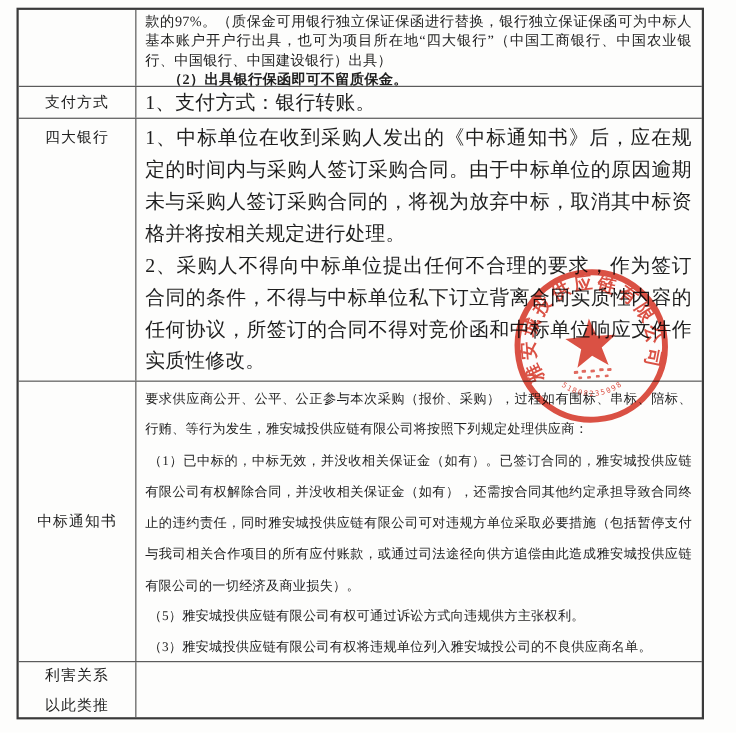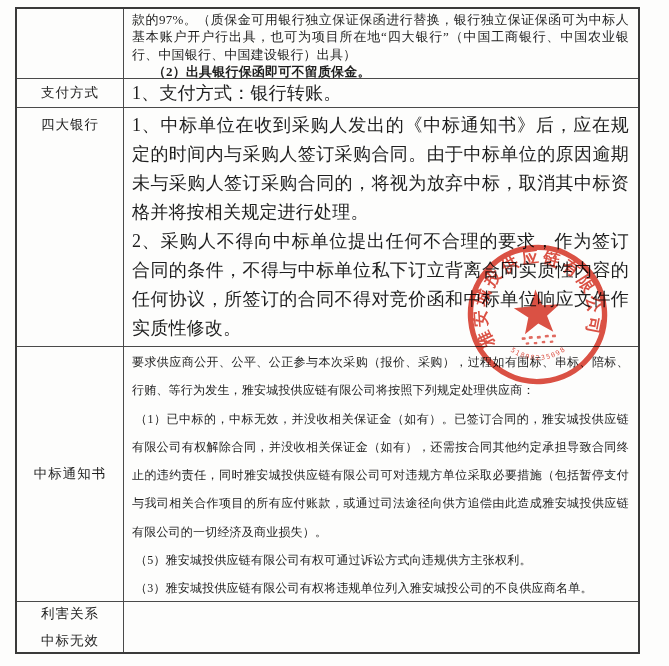--- a/index.html
+++ b/index.html
@@ -113,21 +113,21 @@
         <p>要求供应商公开、公平、公正参与本次采购（报价、采购），过程如有围标、串标、陪标、行贿、等行为发生，雅安城投供应链有限公司将按照下列规定处理供应商：</p>
         <p class="sub">（1）已中标的，中标无效，并没收相关保证金（如有）。已签订合同的，雅安城投供应链有限公司有权解除合同，并没收相关保证金（如有），还需按合同其他约定承担导致合同终止的违约责任，同时雅安城投供应链有限公司可对违规方单位采取必要措施（包括暂停支付与我司相关合作项目的所有应付账款，或通过司法途径向供方追偿由此造成雅安城投供应链有限公司的一切经济及商业损失）。</p>
         <p class="sub">（5）雅安城投供应链有限公司有权可通过诉讼方式向违规供方主张权利。</p>
         <p class="sub">（3）雅安城投供应链有限公司有权将违规单位列入雅安城投公司的不良供应商名单。</p>
       </div>
     </div>
 
     <div class="row r5">
       <div class="cell label">
         <span>利害关系</span>
-        <span>中标无效</span>
+        <span>以此类推</span>
       </div>
     </div>
 
   </div>
 
   <svg class="seal" viewBox="0 0 160 160" aria-hidden="true">
     <circle cx="80" cy="80" r="75" fill="none" stroke="#d8392b" stroke-width="6"></circle>
     <path id="sealArcTop" d="M 29.8,109 A 58,58 0 1 1 130.2,109" fill="none"></path>
     <text fill="#d8392b" font-size="18.5">
       <textPath href="#sealArcTop" startOffset="0" textLength="238" lengthAdjust="spacing">雅安城投供应链有限公司</textPath>

